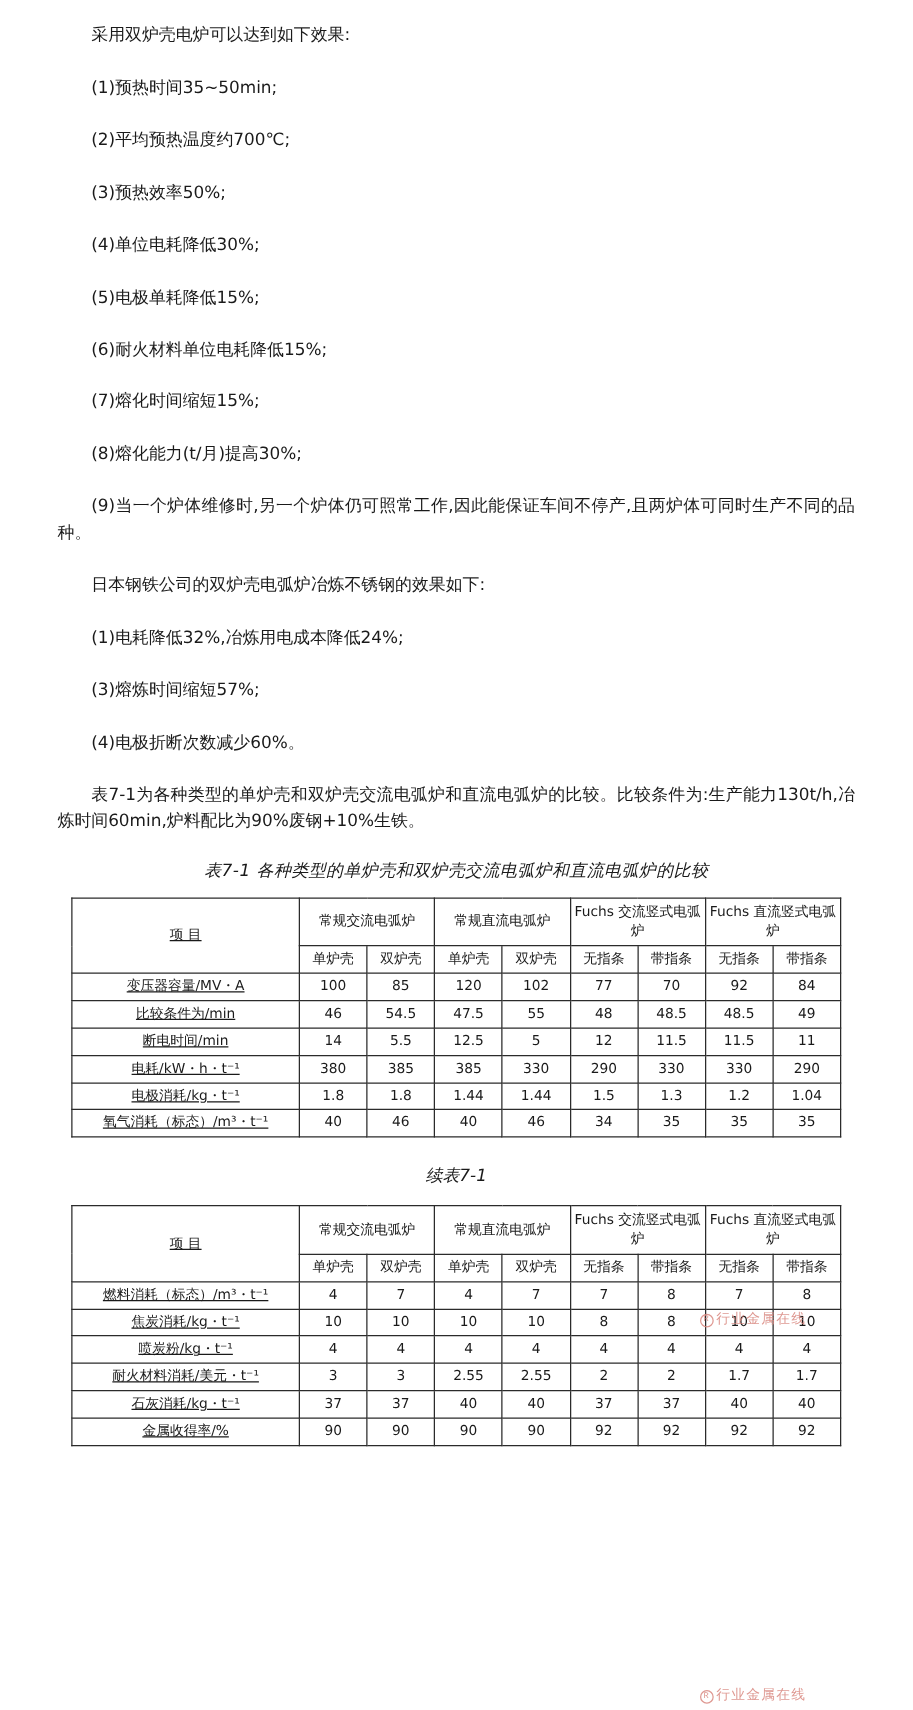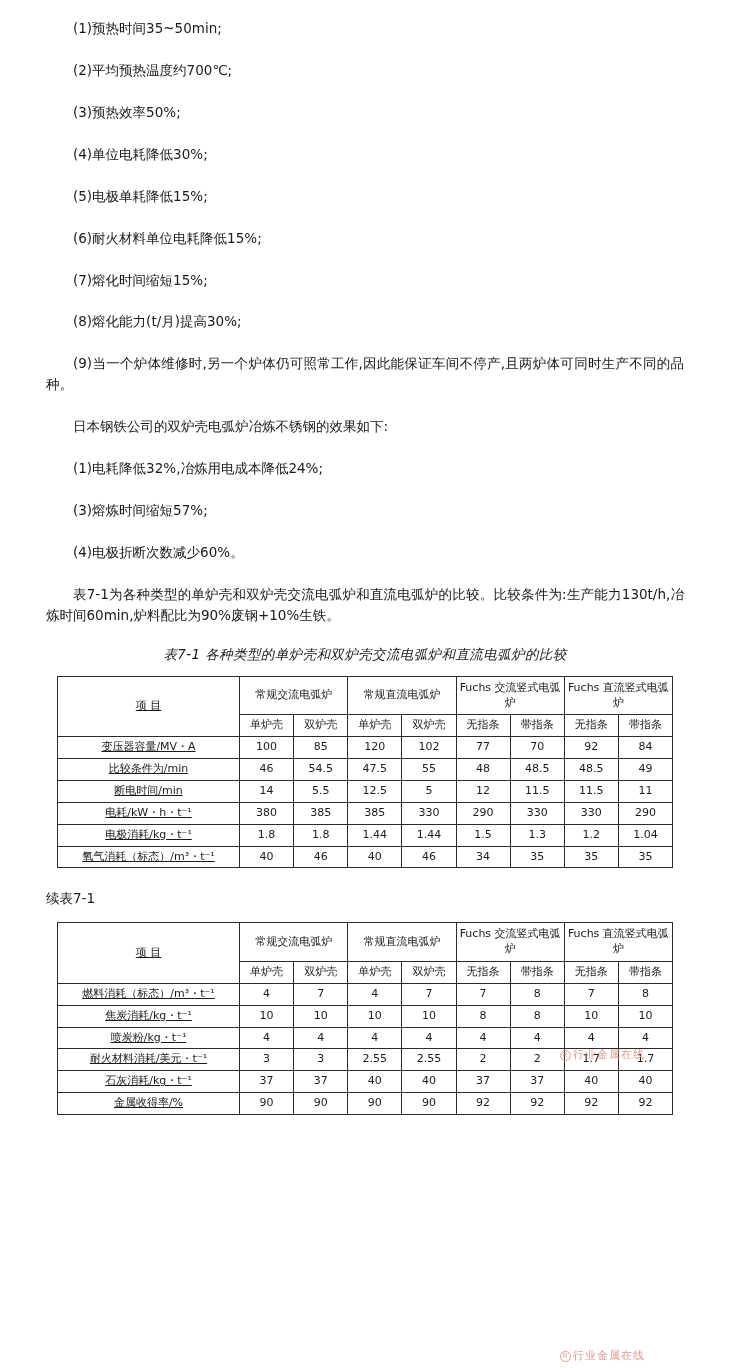--- a/index.html
+++ b/index.html
@@ -34,22 +34,23 @@
   }
   .table-title {
     font-size: 13.5px;
     text-align: center;
     margin: 4px 0 12px 0;
     letter-spacing: 0.4px;
     font-style: italic;
   }
   .cont-title {
     font-size: 13.5px;
-    text-align: left;
+    text-align: center;
     margin: 22px 0 14px 0;
+    font-style: italic;
   }
   table.data {
     border-collapse: collapse;
     margin: 0 auto;
     width: 616px;
     table-layout: fixed;
   }
   table.data td, table.data th {
     border: 1px solid #2b2b2b;
     font-size: 11px;
@@ -97,20 +98,21 @@
     vertical-align: 1px;
   }
   .wm1 { left: 560px; top: 1047px; }
   .wm2 { left: 560px; top: 1348px; }
 </style>
 </head>
 <body>
 
 <div class="page">
 
+  <p class="para indent">采用双炉壳电炉可以达到如下效果:</p>
   <p class="para indent">(1)预热时间35~50min;</p>
   <p class="para indent">(2)平均预热温度约700℃;</p>
   <p class="para indent">(3)预热效率50%;</p>
   <p class="para indent">(4)单位电耗降低30%;</p>
   <p class="para indent">(5)电极单耗降低15%;</p>
   <p class="para indent">(6)耐火材料单位电耗降低15%;</p>
   <p class="para indent">(7)熔化时间缩短15%;</p>
   <p class="para indent">(8)熔化能力(t/月)提高30%;</p>
   <p class="para indent">(9)当一个炉体维修时,另一个炉体仍可照常工作,因此能保证车间不停产,且两炉体可同时生产不同的品种。</p>
   <p class="para indent">日本钢铁公司的双炉壳电弧炉冶炼不锈钢的效果如下:</p>

